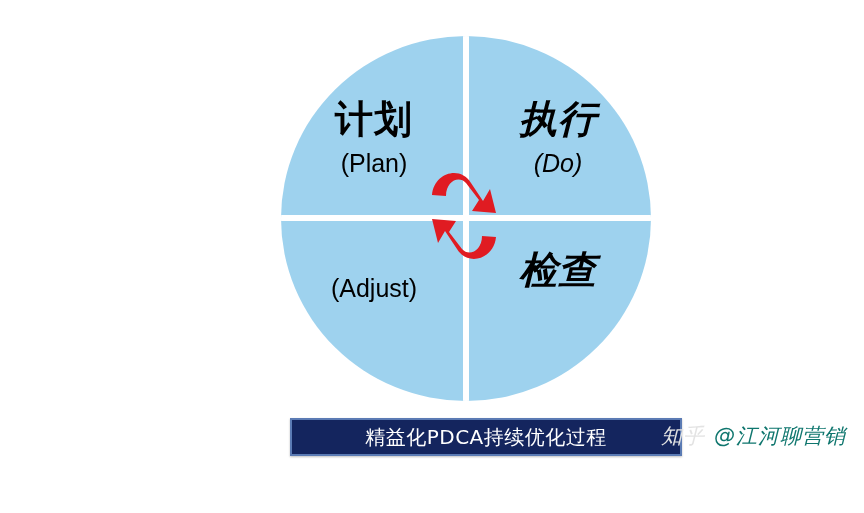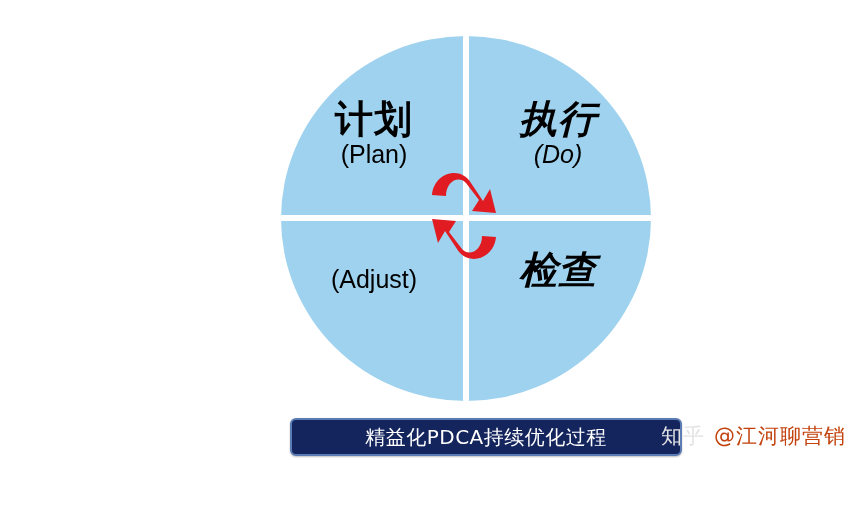--- a/index.html
+++ b/index.html
@@ -64,21 +64,21 @@
     display: block;
     font-size: 38px;
     font-weight: bold;
     letter-spacing: 1px;
     font-family: "DejaVu Sans", "Liberation Sans", sans-serif;
   }
   .quad .en {
     display: block;
     font-size: 25px;
     font-weight: normal;
-    margin-top: 3px;
+    margin-top: 12px;
     font-family: "Liberation Sans", "DejaVu Sans", sans-serif;
   }
 
   .quad-plan   { left: 8px;   top: 64px; }
   .quad-do     { left: 192px; top: 64px; font-style: italic; }
   .quad-adjust { left: 8px;   top: 228px; }
   .quad-check  { left: 192px; top: 215px; font-style: italic; }
 
   .arrows {
     position: absolute;
@@ -91,21 +91,21 @@
 
   
   .banner {
     position: absolute;
     left: 290px;
     top: 418px;
     width: 392px;
     height: 38px;
     background: #14255E;
     border: 2px solid #5B7BB4;
-    border-radius: 6px;
+    border-radius: 0;
     box-sizing: border-box;
     display: flex;
     align-items: center;
     justify-content: center;
     box-shadow: 0 1px 2px rgba(0,0,0,0.25);
   }
   .banner-text {
     color: #ffffff;
     font-size: 20px;
     font-weight: normal;
@@ -119,23 +119,24 @@
     right: 18px;
     bottom: 10px;
     display: flex;
     align-items: flex-start;
     gap: 9px;
     color: #E3E3E3;
     font-size: 21px;
     letter-spacing: 1px;
     user-select: none;
     font-family: "DejaVu Sans", "Liberation Sans", sans-serif;
+    font-style: italic;
   }
   .watermark .wm-brand { color: #E3E3E3; }
-  .watermark .wm-handle { color: #c2410c; }
+  .watermark .wm-handle { color: #0f766e; }
 </style>
 </head>
 <body>
 
 <div id="stage">
 
   <div class="wheel">
 
     <div class="divider-v"></div>
     <div class="divider-h"></div>

